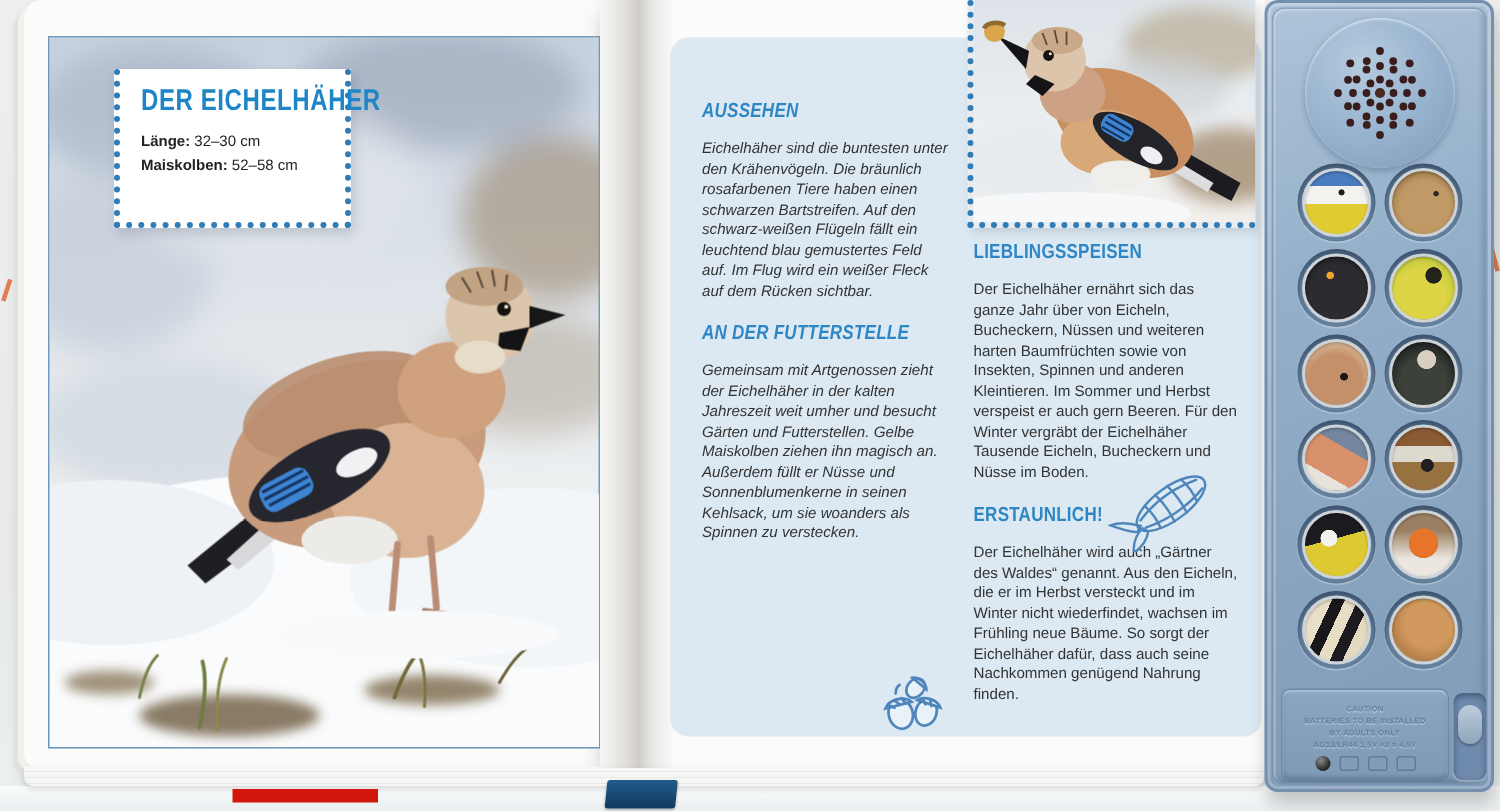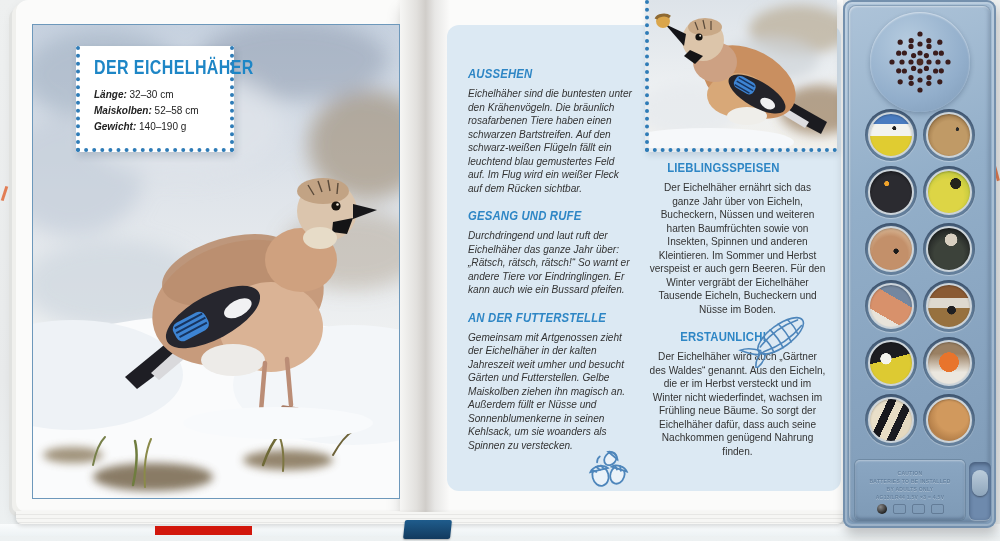--- a/index.html
+++ b/index.html
@@ -33,38 +33,38 @@
     border:4px dotted #2f7cb7;border-top:none;
     box-sizing:border-box;padding:10px 0 0 14px;
     box-shadow:2px 4px 7px rgba(40,60,90,.18);
     margin-top:46px;
   }
   .page-title{
     font-size:20px;font-weight:700;color:#1e86c6;white-space:nowrap;
     transform:scaleX(.8);transform-origin:left top;letter-spacing:.5px;margin-bottom:8px;
   }
   .fact-row{font-size:10px;line-height:1.6;color:#222;white-space:nowrap;}
-  .fact-row b{font-weight:700;font-style:italic;}
+  .fact-row b{font-weight:700;}
   
   .info-panel{
     left:447px;top:25px;width:394px;height:466px;z-index:3;
     background:#dce9f3;border-radius:12px;
   }
   .photo-caption{
     left:528px;top:27px;width:110px;z-index:5;
     font-size:8.3px;font-weight:700;color:#2e86c5;line-height:1.45;
   }
   .col{z-index:4;}
   .col-mid{left:468px;top:66px;width:165px;font-style:italic;}
-  .col-right{left:649px;top:160px;width:177px;text-align:center;}
+  .col-right{left:649px;top:160px;width:177px;}
   .section-heading{
     font-size:13.5px;font-weight:700;color:#2e86c5;margin:0 0 6px;
     transform:scaleX(.84);transform-origin:left bottom;white-space:nowrap;letter-spacing:.2px;
   }
-  .section-body{font-size:10.1px;line-height:1.34;color:#333;margin:0 0 13px;}
+  .section-body{font-size:10.1px;line-height:1.34;color:#333;margin:12px 0 13px;}
   .inset-photo{
     left:645px;top:0;width:188px;height:148px;z-index:5;background:#e8ecef;
     border-left:4px dotted #2f7cb7;border-bottom:4px dotted #2f7cb7;
     box-sizing:content-box;overflow:hidden;box-shadow:2px 3px 6px rgba(40,60,90,.15);
   }
   .doodle{z-index:6;}
   .doodle-acorn{left:583px;top:446px;width:50px;height:44px;}
   .doodle-corn{left:736px;top:308px;width:80px;height:60px;}
   
   .sound-panel{
@@ -218,21 +218,20 @@
         <path d="M222,386 l12,4 M250,382 l14,2" stroke="#a87b64" stroke-width="3.5" stroke-linecap="round" fill="none"></path>
       </g>
       <ellipse cx="245" cy="398" rx="95" ry="16" fill="#f8fafc"></ellipse>
     </svg>
   </div>
 
   <div class="abs title-box">
     <div class="page-title">DER EICHELHÄHER</div>
     <div class="fact-row"><b>Länge:</b> <span>32–30 cm</span></div>
     <div class="fact-row"><b>Maiskolben:</b> <span>52–58 cm</span></div>
-    <div class="fact-row"><b>Gewicht:</b> <span>140–190 g</span></div>
   </div>
 
   <div class="abs info-panel"></div>
 
 
   <div class="abs inset-photo">
     <svg width="188" height="148" viewBox="0 0 188 148" preserveAspectRatio="none">
       <defs>
         <linearGradient id="ibg" x1="0" y1="0" x2="0" y2="1">
           <stop offset="0" stop-color="#dde3e9"></stop>
@@ -272,24 +271,20 @@
       <circle cx="50" cy="37" r="3.6" fill="#141210"></circle>
       <circle cx="51.2" cy="35.8" r="1" fill="#efe6d6"></circle>
       <ellipse cx="60" cy="142" rx="85" ry="14" fill="#f6f8fa"></ellipse>
     </svg>
   </div>
 
   <div class="abs col col-mid">
     <div>
       <h3 class="section-heading">AUSSEHEN</h3>
       <p class="section-body">Eichelhäher sind die buntesten unter den Krähenvögeln. Die bräunlich rosafarbenen Tiere haben einen schwarzen Bartstreifen. Auf den schwarz-weißen Flügeln fällt ein leuchtend blau gemustertes Feld auf. Im Flug wird ein weißer Fleck auf dem Rücken sichtbar.</p>
-    </div>
-    <div>
-      <h3 class="section-heading">GESANG UND RUFE</h3>
-      <p class="section-body">Durchdringend und laut ruft der Eichelhäher das ganze Jahr über: „Rätsch, rätsch, rätsch!“ So warnt er andere Tiere vor Eindringlingen. Er kann auch wie ein Bussard pfeifen.</p>
     </div>
     <div>
       <h3 class="section-heading">AN DER FUTTERSTELLE</h3>
       <p class="section-body">Gemeinsam mit Artgenossen zieht der Eichelhäher in der kalten Jahreszeit weit umher und besucht Gärten und Futterstellen. Gelbe Maiskolben ziehen ihn magisch an. Außerdem füllt er Nüsse und Sonnenblumenkerne in seinen Kehlsack, um sie woanders als Spinnen zu verstecken.</p>
     </div>
   </div>
 
   <div class="abs col col-right">
     <div>
       <h3 class="section-heading">LIEBLINGSSPEISEN</h3>

